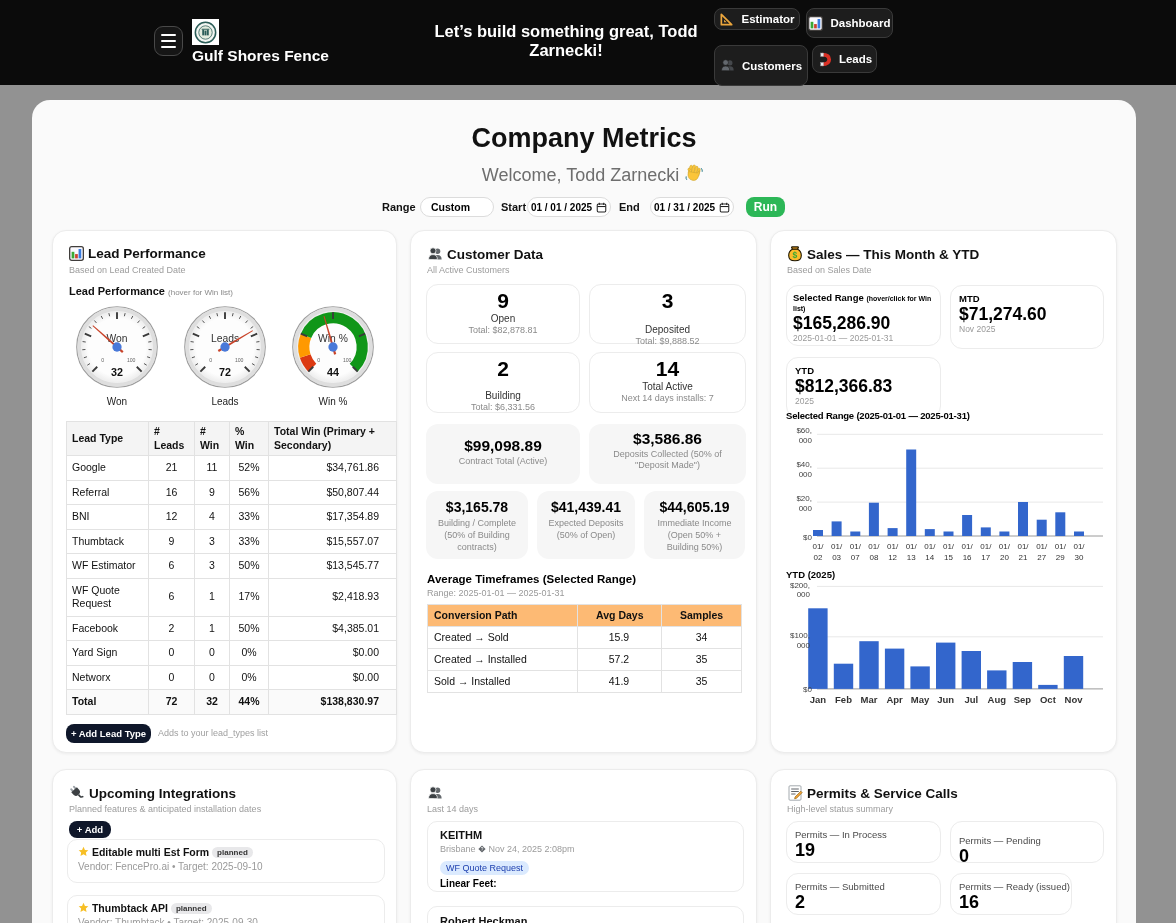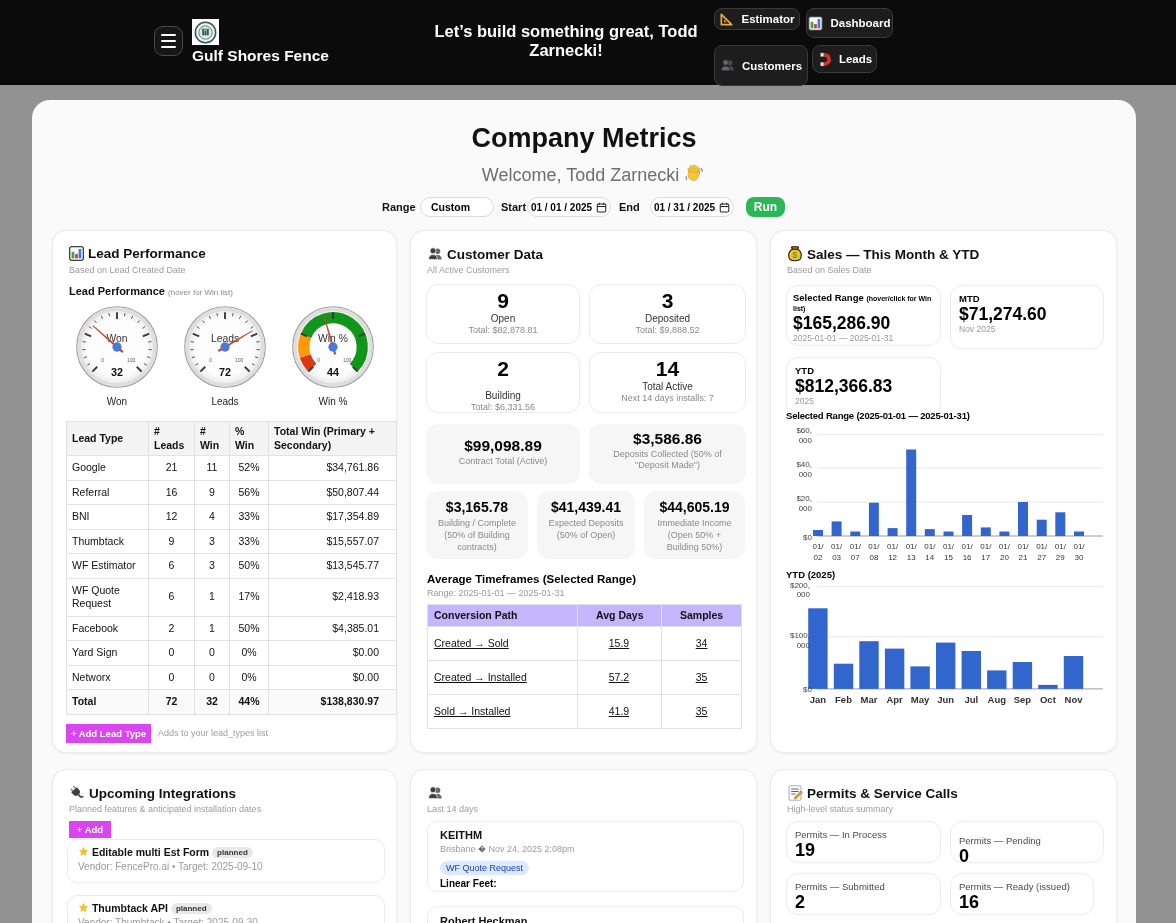--- a/index.html
+++ b/index.html
@@ -19,28 +19,28 @@
 .card { position:absolute; background:#fff; border:1px solid #ececec; border-radius:14px; box-shadow:0 1px 3px rgba(0,0,0,0.06); }
 .ctitle { position:absolute; left:16px; top:15px; font-size:13.5px; font-weight:bold; color:#111; display:flex; align-items:center; gap:4px; white-space:nowrap; }
 .csub { position:absolute; left:16px; top:34px; font-size:9px; color:#9c9c9c; white-space:nowrap; }
 .ltab { border-collapse:collapse; position:absolute; left:13px; top:190px; width:330px; font-size:10.5px; color:#111; table-layout:fixed; }
 .ltab th { background:#f4f4f4; font-weight:bold; text-align:left; padding:3px 3px 3px 6px; border:1px solid #e2e2e2; line-height:13.5px; vertical-align:middle; }
 .ltab td { text-align:center; padding:5px 3px; border:1px solid #e2e2e2; line-height:13.5px; }
 .ltab .tl { text-align:left; padding-left:5px; }
 .ltab .tr { text-align:right; padding-right:17px; }
 .ltab .tot td { font-weight:bold; background:#fafafa; }
 .ttab { border-collapse:collapse; position:absolute; left:16px; top:373px; width:315px; font-size:10.5px; color:#111; }
-.ttab th { background:#c4b5fd; font-weight:bold; text-align:center; padding:4px 6px; border:1px solid #e2e2e2; line-height:13px;margin-left:20px; }
+.ttab th { background:#fdba74; font-weight:bold; text-align:center; padding:4px 6px; border:1px solid #e2e2e2; line-height:13px;margin-left:20px; }
 .ttab th.tl { text-align:left; }
-.ttab td { text-align:center; padding:10px 6px; border:1px solid #e2e2e2; line-height:13px;text-decoration:underline; }
+.ttab td { text-align:center; padding:4px 6px; border:1px solid #e2e2e2; line-height:13px; }
 .ttab td.tl { text-align:left; }
 .ttab td.avg { text-align:right; padding-right:32px; }
 .sbox { position:absolute; border:1px solid #ececec; border-radius:12px; background:#fff; text-align:center; }
 .gbox { position:absolute; border-radius:12px; background:#f6f6f6; text-align:center; }
-.bluebtn { position:absolute; background:#d946ef; color:#fff; font-weight:bold; border-radius:0; text-align:center; }
+.bluebtn { position:absolute; background:#0f172a; color:#fff; font-weight:bold; border-radius:8px; text-align:center; }
 .pill { display:inline-block; background:#e8e8ea; color:#333; font-size:8px; border-radius:6px; padding:1px 5px; vertical-align:1px; }
 .item { position:absolute; border:1px solid #ececec; border-radius:10px; background:#fff; }
 .glabel { position:absolute; top:165px; width:90px; text-align:center; font-size:10px; color:#222; }
 </style></head>
 <body>
 <div id="header">
   <div id="burger">
       <span style="top:7px"></span>
       <span style="top:13px"></span>
       <span style="top:19px"></span>
@@ -330,21 +330,21 @@
         <path d="M1.6 13.6 Q1.6 8.6 6 8.6 Q10.4 8.6 10.4 13.6 Z" fill="#3b4043" stroke="#fff" stroke-width="0.7"></path>
       </svg>Customer Data</div>
   <div class="csub">All Active Customers</div>
   <div class="sbox" style="left:15px;top:53px;width:154px;height:60px">
       <div style="font-size:21px;font-weight:bold;line-height:23px;margin-top:4px">9</div>
       <div style="font-size:10px;color:#333;line-height:11px;margin-top:1px">Open</div>
       <div style="font-size:9px;color:#8a8a8a;line-height:10.5px;margin-top:1px">Total: $82,878.81</div>
     </div>
   <div class="sbox" style="left:178px;top:53px;width:157px;height:60px">
       <div style="font-size:21px;font-weight:bold;line-height:23px;margin-top:4px">3</div>
-      <div style="font-size:10px;color:#333;line-height:11px;margin-top:1px">Deposited</div>
+      <div style="font-size:10px;color:#333;line-height:11px;margin-top:12px">Deposited</div>
       <div style="font-size:9px;color:#8a8a8a;line-height:10.5px;margin-top:1px">Total: $9,888.52</div>
     </div>
   <div class="sbox" style="left:15px;top:121px;width:154px;height:61px">
       <div style="font-size:21px;font-weight:bold;line-height:23px;margin-top:4px">2</div>
       <div style="font-size:10px;color:#333;line-height:11px;margin-top:10px">Building</div>
       <div style="font-size:9px;color:#8a8a8a;line-height:10.5px;margin-top:1px">Total: $6,331.56</div>
     </div>
   <div class="sbox" style="left:178px;top:121px;width:157px;height:61px">
       <div style="font-size:21px;font-weight:bold;line-height:23px;margin-top:4px">14</div>
       <div style="font-size:10px;color:#333;line-height:11px;margin-top:1px">Total Active</div>
@@ -583,16 +583,16 @@
       <div style="font-size:18px;font-weight:bold;line-height:20px">19</div>
     </div>
   <div class="sbox" style="left:179px;top:51px;width:154px;height:42px;text-align:left;padding:5px 8px">
       <div style="font-size:9.5px;color:#4a4a4a;white-space:nowrap;line-height:11px;margin-top:8px">Permits — Pending</div>
       <div style="font-size:18px;font-weight:bold;line-height:20px">0</div>
     </div>
   <div class="sbox" style="left:15px;top:103px;width:155px;height:42px;text-align:left;padding:5px 8px">
       <div style="font-size:9.5px;color:#4a4a4a;white-space:nowrap;line-height:11px;margin-top:2px">Permits — Submitted</div>
       <div style="font-size:18px;font-weight:bold;line-height:20px">2</div>
     </div>
-  <div class="sbox" style="left:179px;top:103px;width:144px;height:42px;text-align:left;padding:5px 8px">
+  <div class="sbox" style="left:179px;top:103px;width:122px;height:42px;text-align:left;padding:5px 8px">
       <div style="font-size:9.5px;color:#4a4a4a;white-space:nowrap;line-height:11px;margin-top:2px">Permits — Ready (issued)</div>
       <div style="font-size:18px;font-weight:bold;line-height:20px">16</div>
     </div>
 </div>
 </body></html>

